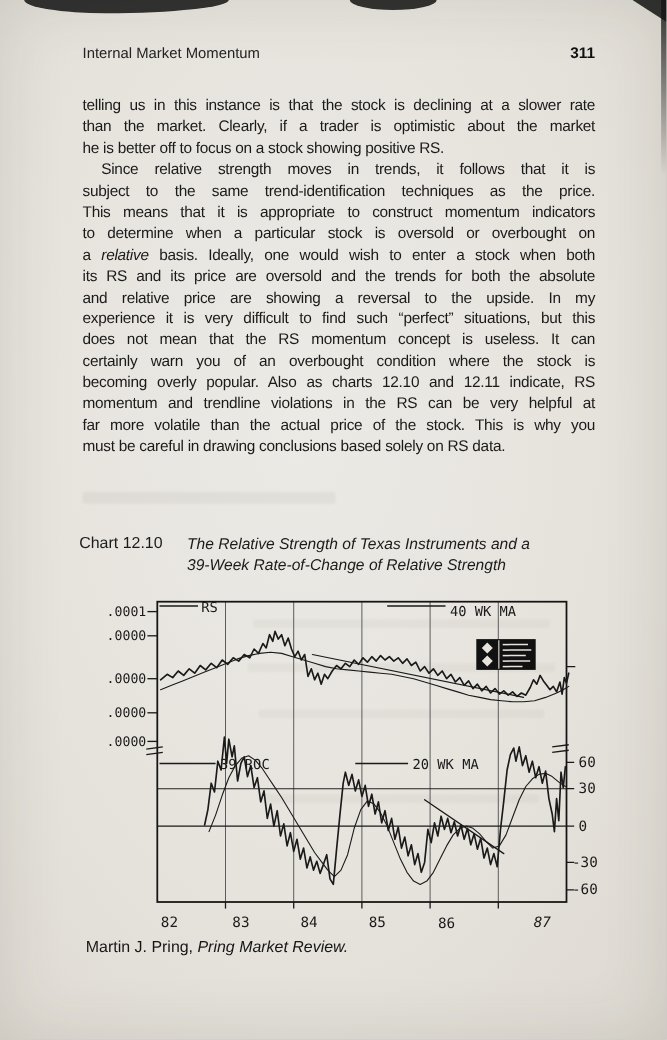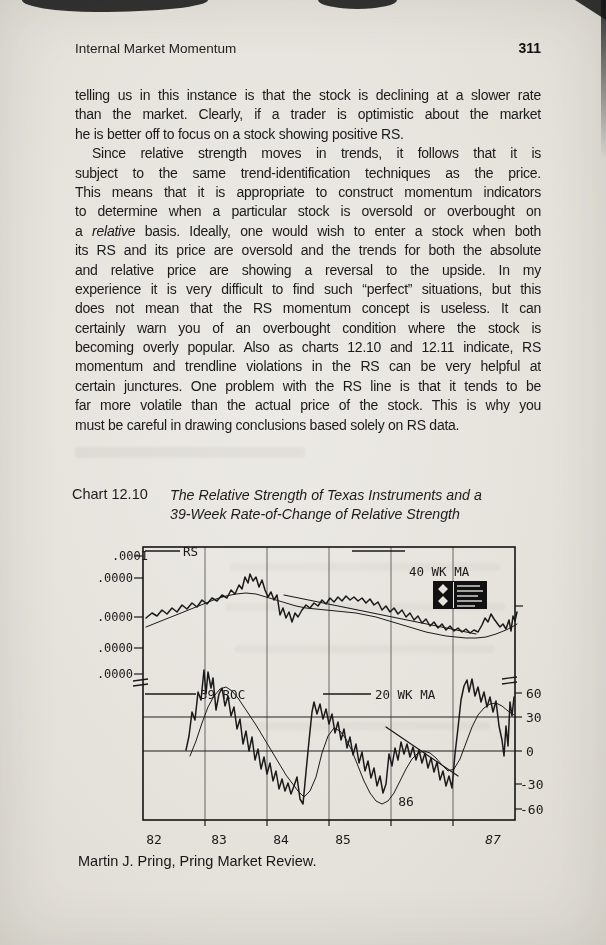--- a/index.html
+++ b/index.html
@@ -44,21 +44,21 @@
   
   .chart-layer{position:absolute;left:0;top:0;width:606px;height:945px;pointer-events:none;}
   .chart-label{position:absolute;font-family:"DejaVu Sans Mono", monospace;color:#1a1a1a;}
   .ylab{font-size:12px;width:50px;text-align:right;}
   .yrlab{font-size:13px;}
   .xlab{font-size:13px;width:26px;text-align:center;}
   .leg{font-size:12.5px;}
 
   
   .credit{position:absolute;left:78px;top:853px;font-size:14.5px;color:#161616;}
-  .credit .src{}
+  .credit .src{font-style:italic;}
 </style>
 </head>
 <body>
 
 <div class="page">
 
   <div class="streak s1"></div>
   <div class="streak s2"></div>
   <div class="streak s3"></div>
   <div class="edge-sliver"></div>
@@ -82,21 +82,20 @@
       <div class="bline">This means that it is appropriate to construct momentum indicators</div>
       <div class="bline">to determine when a particular stock is oversold or overbought on</div>
       <div class="bline"><span>a </span><em>relative</em><span> basis. Ideally, one would wish to enter a stock when both</span></div>
       <div class="bline">its RS and its price are oversold and the trends for both the absolute</div>
       <div class="bline">and relative price are showing a reversal to the upside. In my</div>
       <div class="bline">experience it is very difficult to find such “perfect” situations, but this</div>
       <div class="bline">does not mean that the RS momentum concept is useless. It can</div>
       <div class="bline">certainly warn you of an overbought condition where the stock is</div>
       <div class="bline">becoming overly popular. Also as charts 12.10 and 12.11 indicate, RS</div>
       <div class="bline">momentum and trendline violations in the RS can be very helpful at</div>
-      <div class="bline">certain junctures. One problem with the RS line is that it tends to be</div>
       <div class="bline">far more volatile than the actual price of the stock. This is why you</div>
       <div class="bline last">must be careful in drawing conclusions based solely on RS data.</div>
     </div>
 
   <div class="caption">
     <span class="cap-label">Chart 12.10</span>
     <span class="cap-text">
       <span>The Relative Strength of Texas Instruments and a</span><br>
       <span>39-Week Rate-of-Change of Relative Strength</span>
     </span>
@@ -147,40 +146,40 @@
         <line x1="453.5" y1="582" x2="453.5" y2="608" stroke="#e6e3dd" stroke-width="1"></line>
         <line x1="457" y1="586" x2="480" y2="586" stroke="#e6e3dd" stroke-width="1.4"></line>
         <line x1="457" y1="591" x2="483" y2="591" stroke="#e6e3dd" stroke-width="1.4"></line>
         <line x1="457" y1="596" x2="478" y2="596" stroke="#e6e3dd" stroke-width="1.4"></line>
         <line x1="457" y1="601" x2="482" y2="601" stroke="#e6e3dd" stroke-width="1.4"></line>
         <line x1="457" y1="606" x2="475" y2="606" stroke="#e6e3dd" stroke-width="1.4"></line>
       </svg>
 
     
     <div class="chart-label leg" style="left:183px;top:544px">RS</div>
-    <div class="chart-label leg" style="left:409px;top:564px">40 WK MA</div>
+    <div class="chart-label leg" style="left:409px;top:548px">40 WK MA</div>
     <div class="chart-label leg" style="left:200px;top:687px">39 ROC</div>
     <div class="chart-label leg" style="left:375px;top:687px">20 WK MA</div>
 
     <div id="axis-labels">
-        <div class="chart-label ylab" style="left: 98px; top: 549px;">.0001</div>
+        <div class="chart-label ylab" style="left: 83px; top: 549px;">.0001</div>
         <div class="chart-label ylab" style="left: 83px; top: 571px;">.0000</div>
         <div class="chart-label ylab" style="left: 83px; top: 610px;">.0000</div>
         <div class="chart-label ylab" style="left: 83px; top: 641px;">.0000</div>
         <div class="chart-label ylab" style="left: 83px; top: 667px;">.0000</div>
         <div class="chart-label yrlab" style="left: 526px; top: 686px; text-align: center;">60</div>
         <div class="chart-label yrlab" style="left: 526px; top: 710px;">30</div>
         <div class="chart-label yrlab" style="left: 526px; top: 744px;">0</div>
         <div class="chart-label yrlab" style="left: 520px; top: 777px;">-30</div>
         <div class="chart-label yrlab" style="left: 520px; top: 802px;">-60</div>
         <div class="chart-label xlab" style="left: 141px; top: 832px;">82</div>
         <div class="chart-label xlab" style="left: 206px; top: 832px;">83</div>
         <div class="chart-label xlab" style="left: 268px; top: 832px;">84</div>
         <div class="chart-label xlab" style="left: 330px; top: 832px;">85</div>
-        <div class="chart-label xlab" style="left: 393px; top: 794px;">86</div>
+        <div class="chart-label xlab" style="left: 393px; top: 833px;">86</div>
         <div class="chart-label xlab" style="left: 480px; top: 832px; font-style: italic;">87</div>
       </div>
   </div>
 
   <div class="credit">
     <span>Martin J. Pring, </span><span class="src">Pring Market Review.</span>
   </div>
 
 </div>
 

